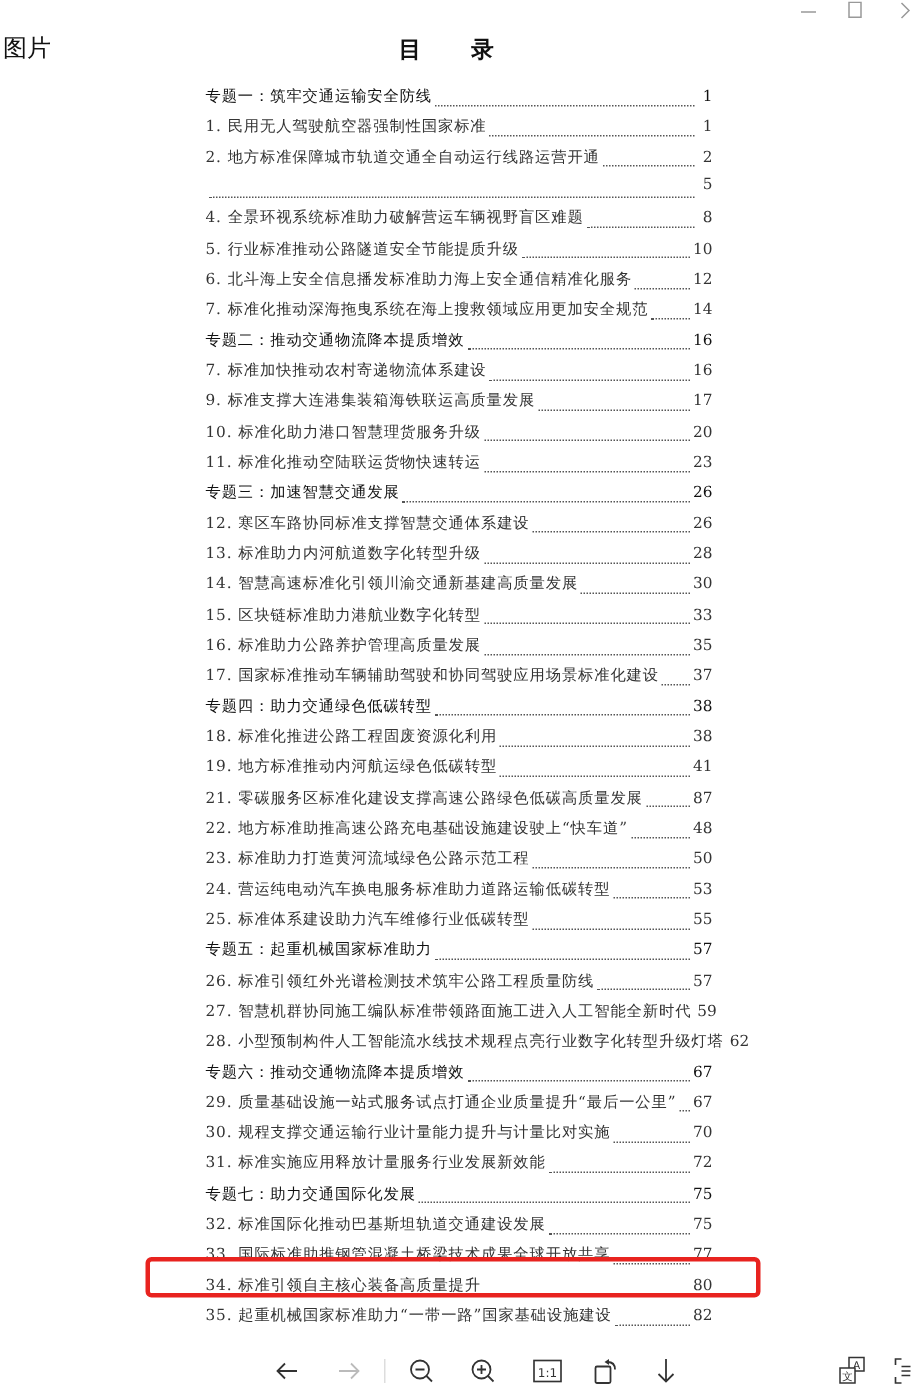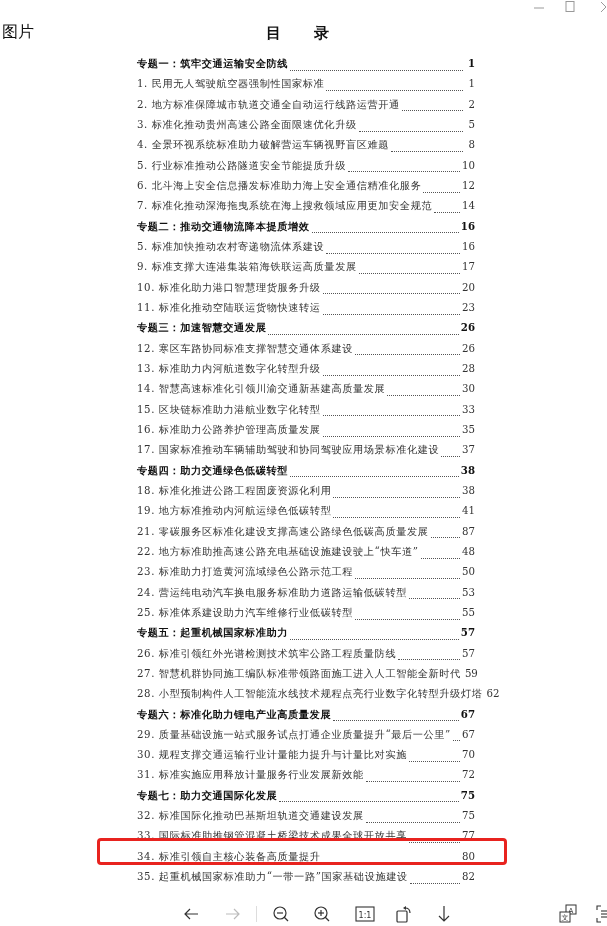--- a/index.html
+++ b/index.html
@@ -26,21 +26,21 @@
     font-size: 15px; letter-spacing: 14px; font-family: "DejaVu Sans", sans-serif;
     font-weight: bold; color: #111; padding-left: 2px; box-sizing: border-box;
   }
   .toc {
     position: absolute; left: 137px; top: 57px; width: 338px;
   }
   .row {
     display: flex; align-items: baseline; height: 20.33px;
     font-size: 10.2px; white-space: nowrap; color: #333;
   }
-  .row.section { font-weight: bold; color: #111; }
+  .row.section { font-weight: normal; color: #111; }
   .row .label { flex: 0 0 auto; letter-spacing: 0.6px; }
   .row .dots {
     flex: 1 1 auto; overflow: hidden; margin: 0 2px;
     border-bottom: 1.5px dotted #555; height: 0; align-self: center; transform: translateY(3px);
   }
   .row .page { flex: 0 0 auto; min-width: 10px; text-align: right; }
   .highlight-box {
     position: absolute; left: 97px; top: 838px; width: 410px; height: 27px;
     border: 3px solid #e8231f; border-radius: 4px; box-sizing: border-box;
   }
@@ -89,21 +89,20 @@
       <span class="label">1. 民用无人驾驶航空器强制性国家标准</span>
       <span class="dots"></span>
       <span class="page">1</span>
     </div>
     <div class="row">
       <span class="label">2.  地方标准保障城市轨道交通全自动运行线路运营开通</span>
       <span class="dots"></span>
       <span class="page">2</span>
     </div>
     <div class="row">
-      <span class="label">3.  标准化推动贵州高速公路全面限速优化升级</span>
       <span class="dots"></span>
       <span class="page">5</span>
     </div>
     <div class="row">
       <span class="label">4.  全景环视系统标准助力破解营运车辆视野盲区难题</span>
       <span class="dots"></span>
       <span class="page">8</span>
     </div>
     <div class="row">
       <span class="label">5.  行业标准推动公路隧道安全节能提质升级</span>
@@ -119,21 +118,21 @@
       <span class="label">7.  标准化推动深海拖曳系统在海上搜救领域应用更加安全规范</span>
       <span class="dots"></span>
       <span class="page">14</span>
     </div>
     <div class="row section">
       <span class="label">专题二：推动交通物流降本提质增效</span>
       <span class="dots"></span>
       <span class="page">16</span>
     </div>
     <div class="row">
-      <span class="label">5.  标准加快推动农村寄递物流体系建设</span>
+      <span class="label">7.  标准加快推动农村寄递物流体系建设</span>
       <span class="dots"></span>
       <span class="page">16</span>
     </div>
     <div class="row">
       <span class="label">9.  标准支撑大连港集装箱海铁联运高质量发展</span>
       <span class="dots"></span>
       <span class="page">17</span>
     </div>
     <div class="row">
       <span class="label">10.  标准化助力港口智慧理货服务升级</span>
@@ -234,21 +233,21 @@
       <span class="label">27.  智慧机群协同施工编队标准带领路面施工进入人工智能全新时代</span>
       <span class="dots"></span>
       <span class="page">59</span>
     </div>
     <div class="row">
       <span class="label">28.  小型预制构件人工智能流水线技术规程点亮行业数字化转型升级灯塔</span>
       <span class="dots"></span>
       <span class="page">62</span>
     </div>
     <div class="row section">
-      <span class="label">专题六：标准化助力锂电产业高质量发展</span>
+      <span class="label">专题六：推动交通物流降本提质增效</span>
       <span class="dots"></span>
       <span class="page">67</span>
     </div>
     <div class="row">
       <span class="label">29.  质量基础设施一站式服务试点打通企业质量提升“最后一公里”</span>
       <span class="dots"></span>
       <span class="page">67</span>
     </div>
     <div class="row">
       <span class="label">30.  规程支撑交通运输行业计量能力提升与计量比对实施</span>

